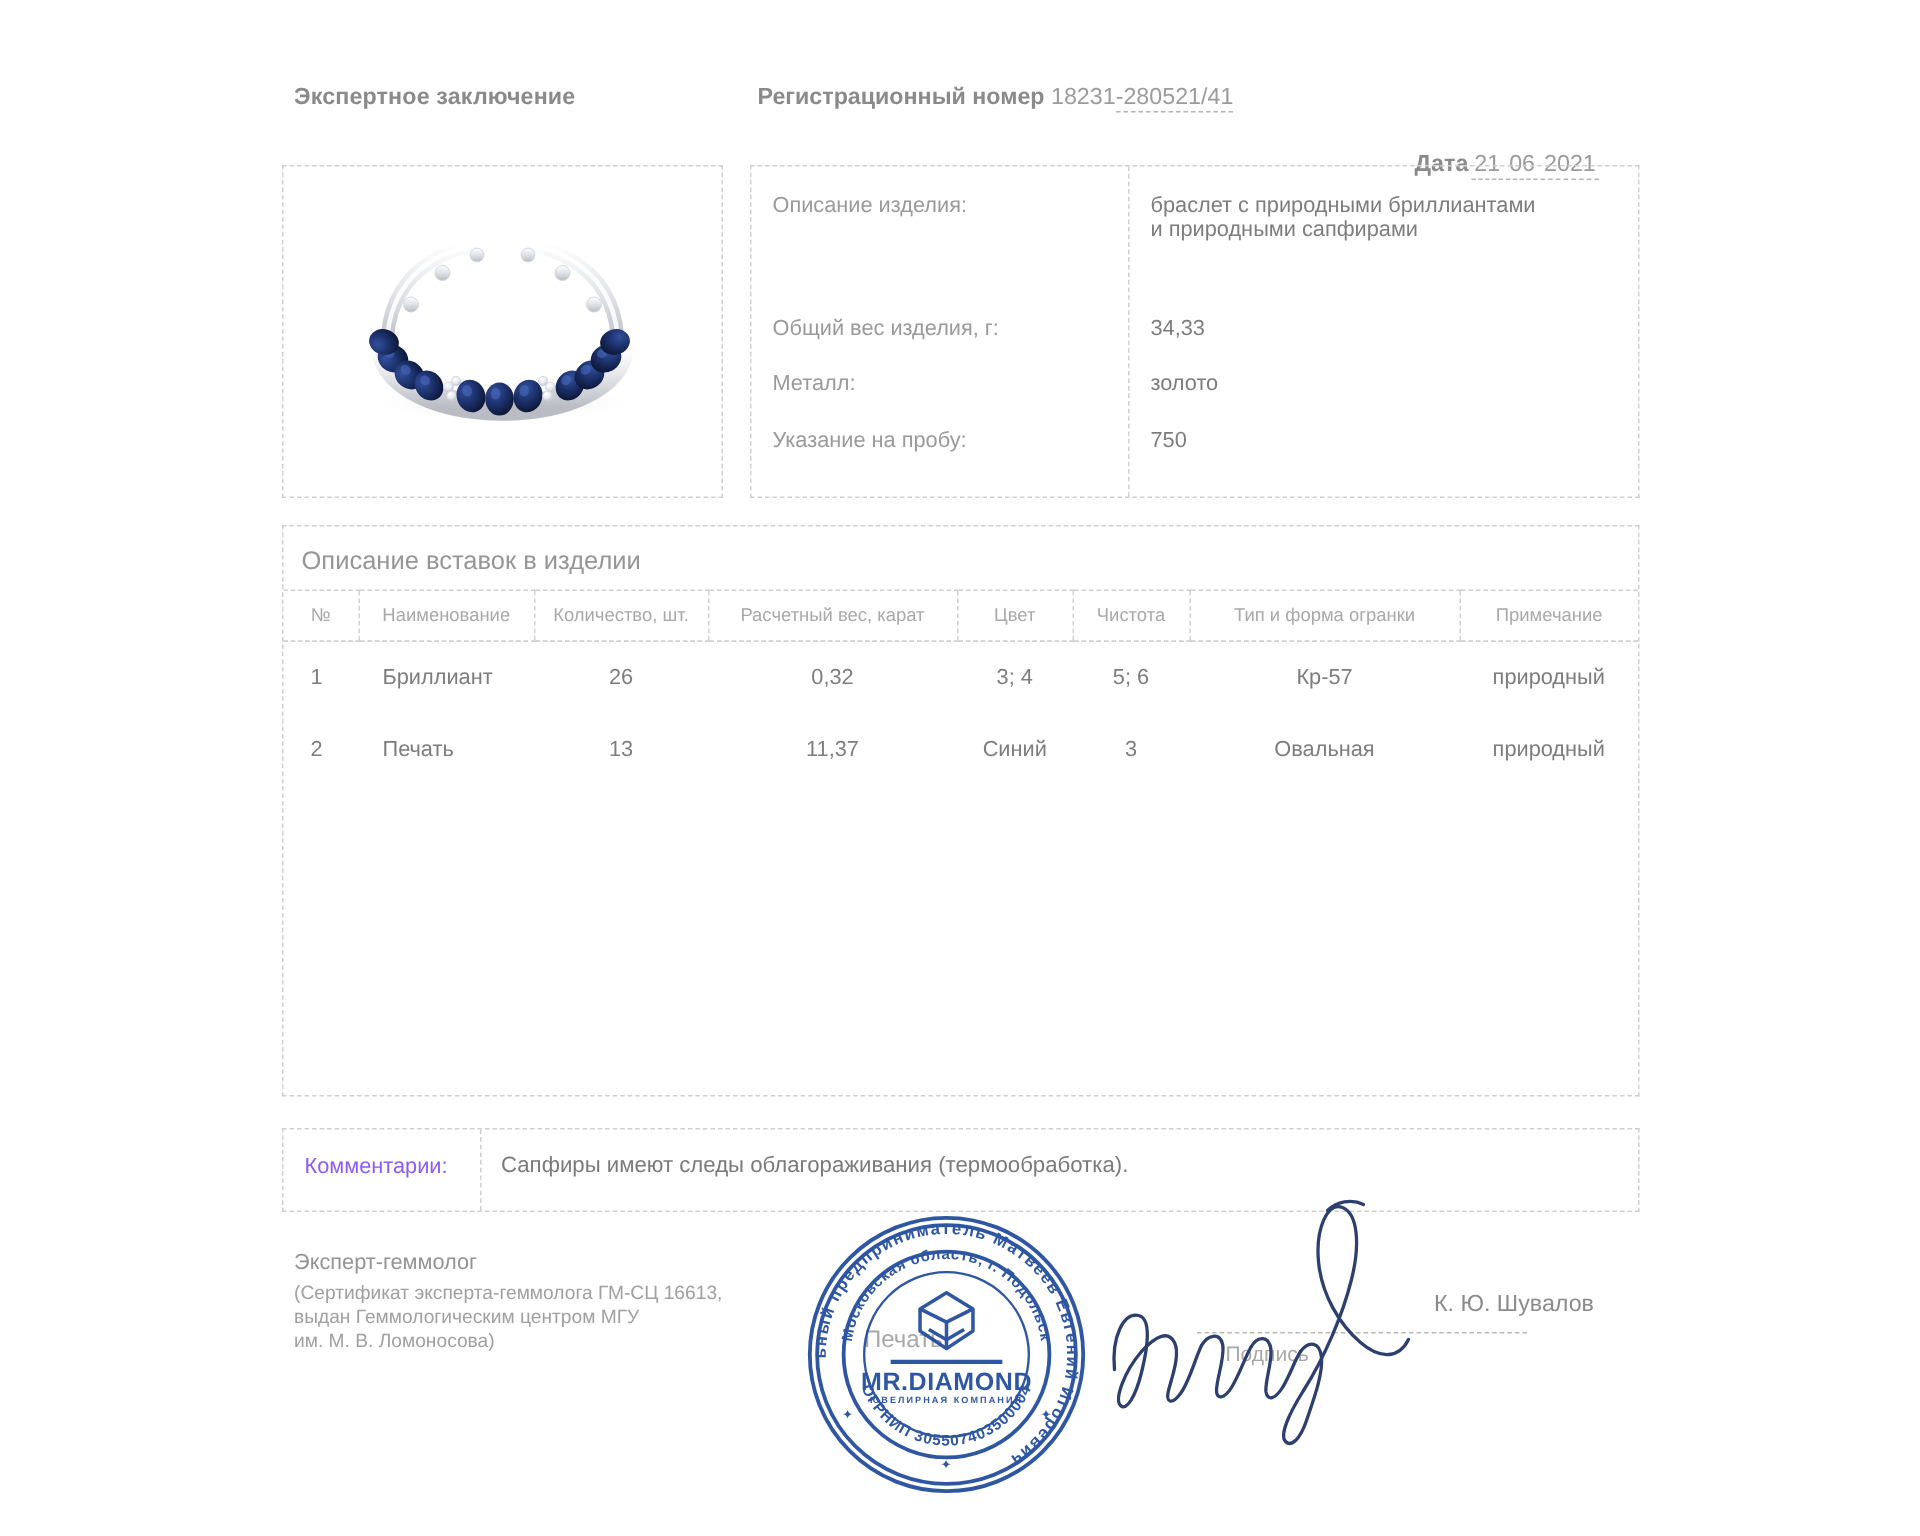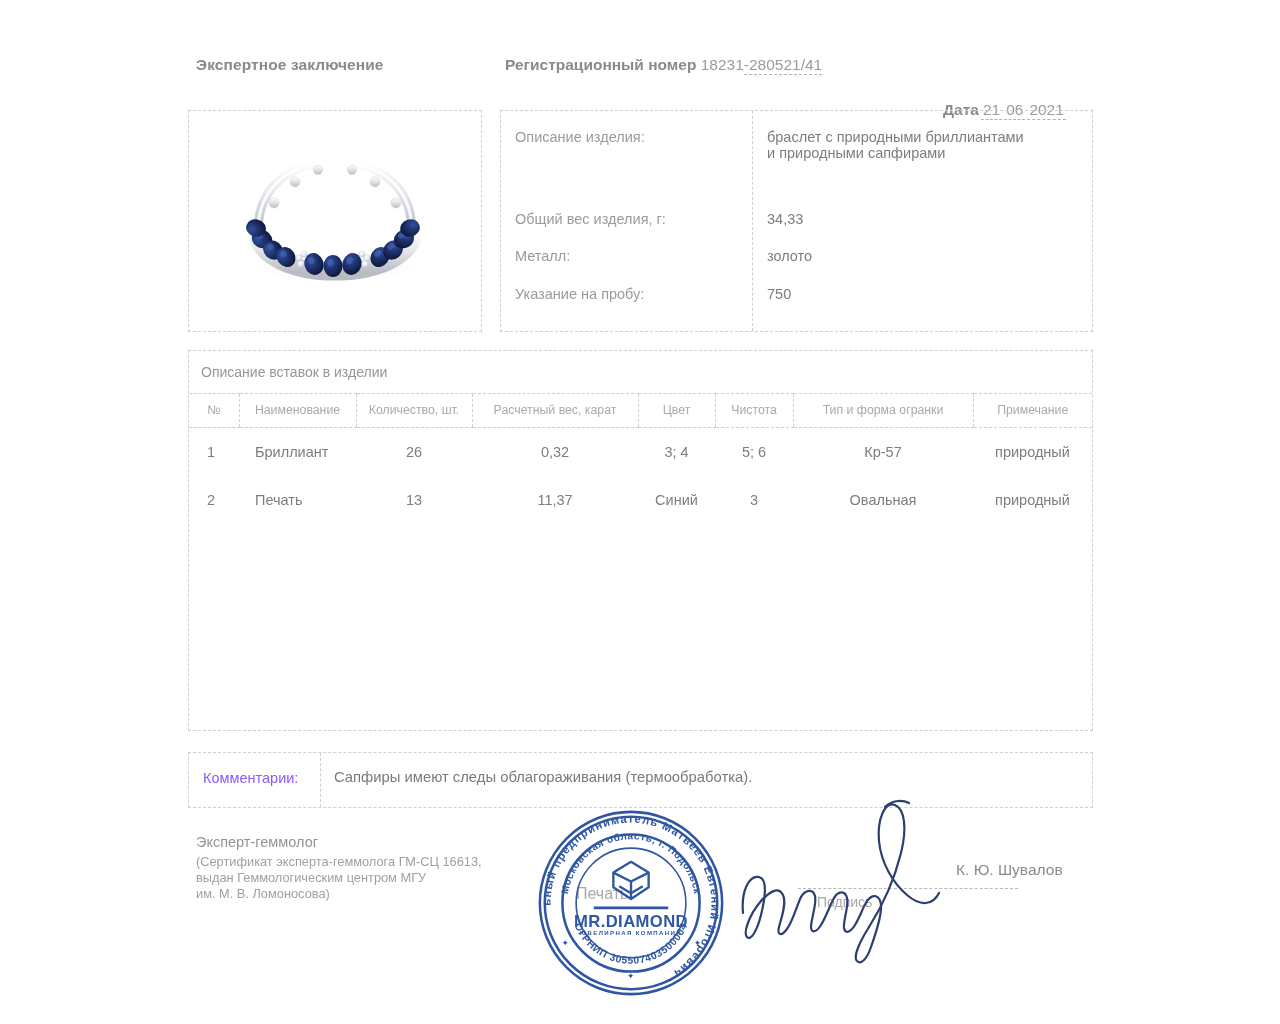--- a/index.html
+++ b/index.html
@@ -129,21 +129,21 @@
     top: 350px;
     width: 905px;
     height: 381px;
     border: 1px dashed #cfcfcf;
     box-sizing: border-box;
   }
   .inserts-caption {
     position: absolute;
     left: 12px;
     top: 13px;
-    font-size: 14px;
+    font-size: 17px;
     color: #969696;
   }
   .tbl {
     position: absolute;
     left: 0;
     top: 42px;
     width: 903px;
   }
   table.inserts {
     width: 903px;

